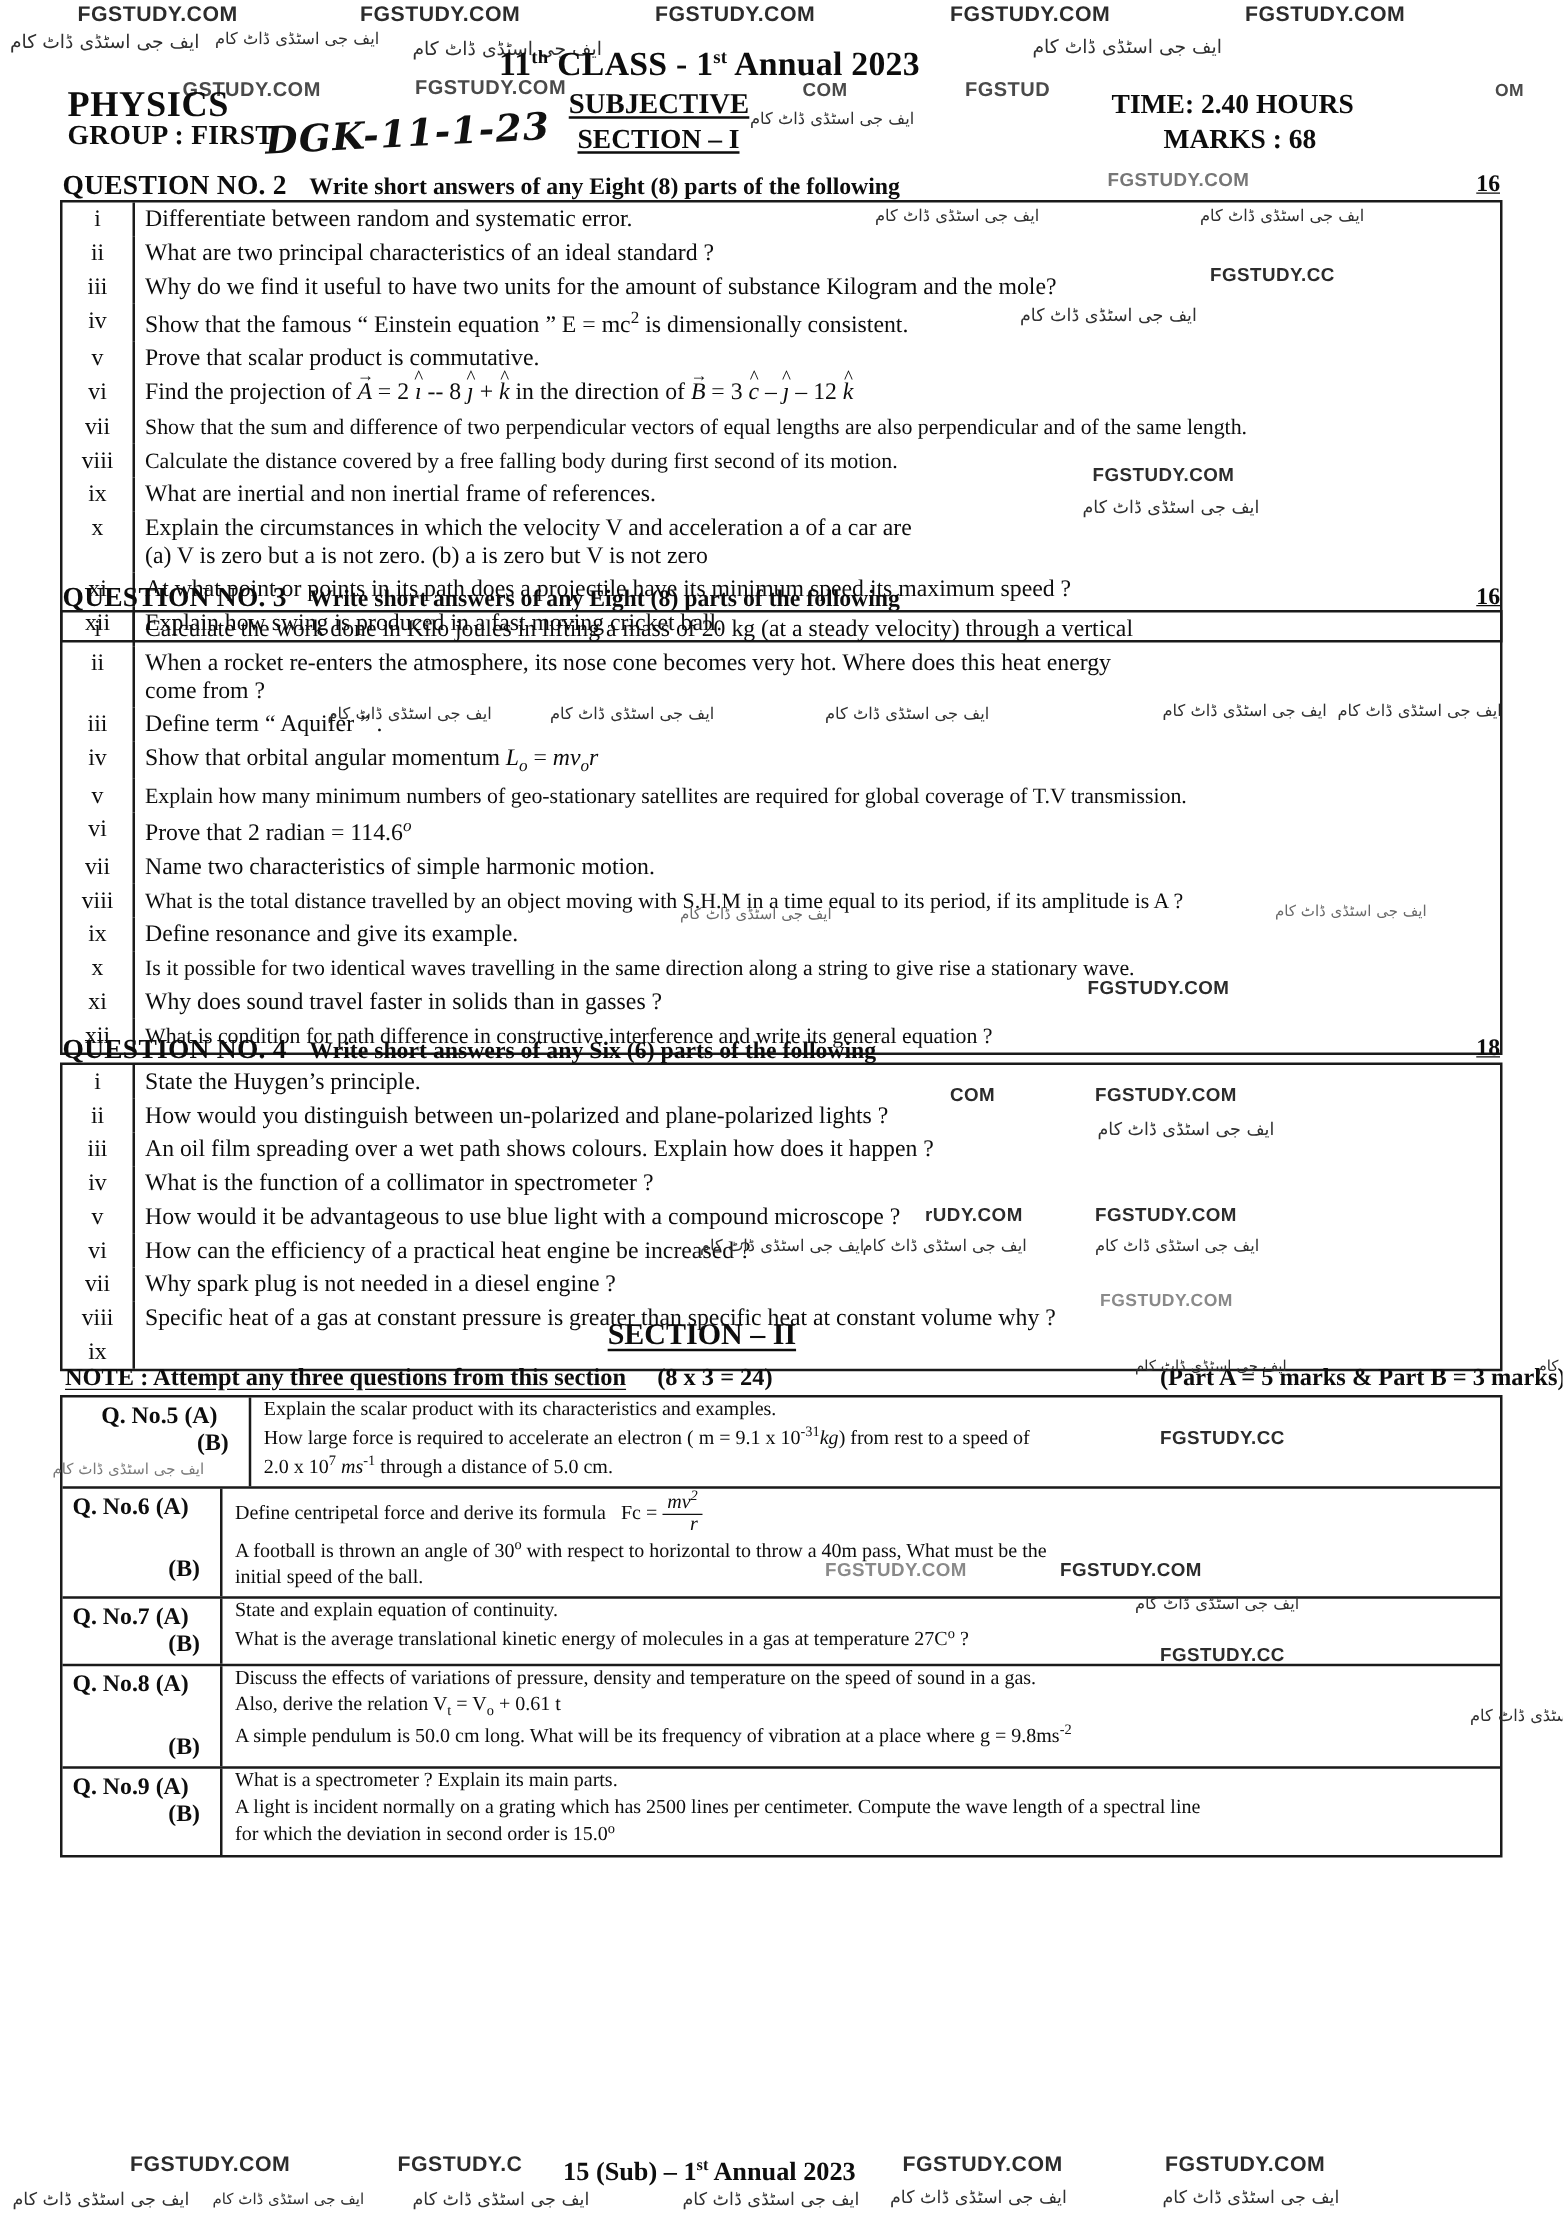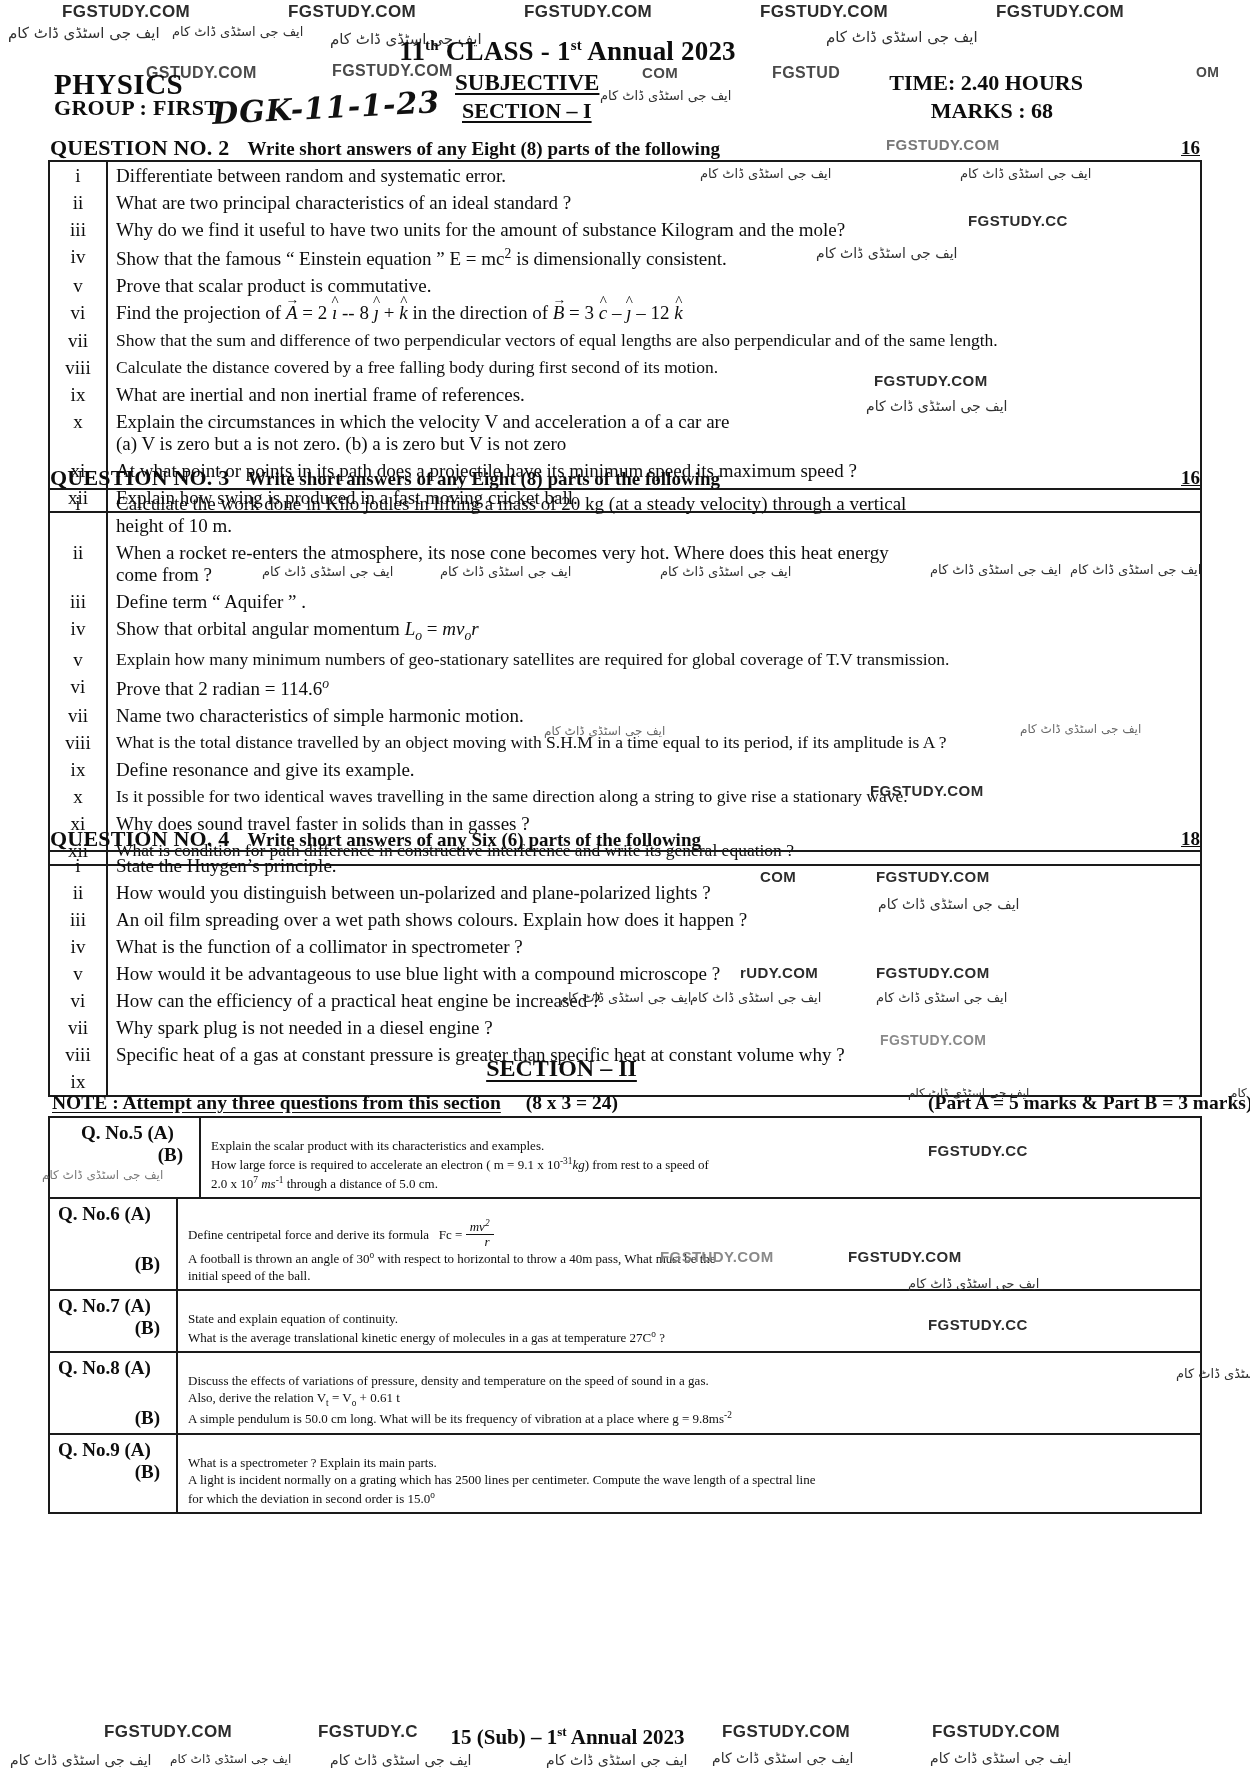--- a/index.html
+++ b/index.html
@@ -115,21 +115,21 @@
   }
   .lrow{display:flex;align-items:flex-start;border-top:2px solid #1a1a1a;}
   .lrow:first-child{border-top:none;margin-left:23px;}
   .lno{
     width:128px;min-width:128px;border-right:2px solid #1a1a1a;
     align-self:stretch;font-size:19px;font-weight:bold;
     padding:4px 6px 4px 0;box-sizing:border-box;
   }
   .lno .a{display:block;text-align:left;padding-left:8px;}
   .lno .b{display:block;text-align:right;padding-right:10px;}
-  .lbody{flex:1;padding:20px 8px 4px 10px;font-size:13px;line-height:1.30;}
+  .lbody{flex:1;padding:0 8px 4px 10px;font-size:16px;line-height:1.30;}
   .lbody .ln{display:block;}
 
   
   .footer{
     position:absolute;left:0;right:0;text-align:center;
     font-size:21px;font-weight:bold;
   }
   .footer sup{font-size:13px;}
 </style>
 </head>
@@ -239,21 +239,20 @@
     <span class="qno">QUESTION NO. 3</span>
     <span class="qtxt" style="margin-left:14px;">Write short answers of any Eight (8) parts of the following</span>
     <span class="qmarks">16</span>
   </div>
 
   <div class="qtable" style="top:488px;">
     <div class="row">
       <div class="rn">i</div>
       <div class="rt">
         <span class="cont">Calculate the work done in Kilo joules in lifting a mass of 20 kg (at a steady velocity) through a vertical</span>
-        <span class="cont">height of 10 m.</span>
       </div>
     </div>
     <div class="row">
       <div class="rn">ii</div>
       <div class="rt">
         <span class="cont">When a rocket re-enters the atmosphere, its nose cone becomes very hot. Where does this heat energy</span>
         <span class="cont">come from ?</span>
       </div>
     </div>
     <div class="row">

